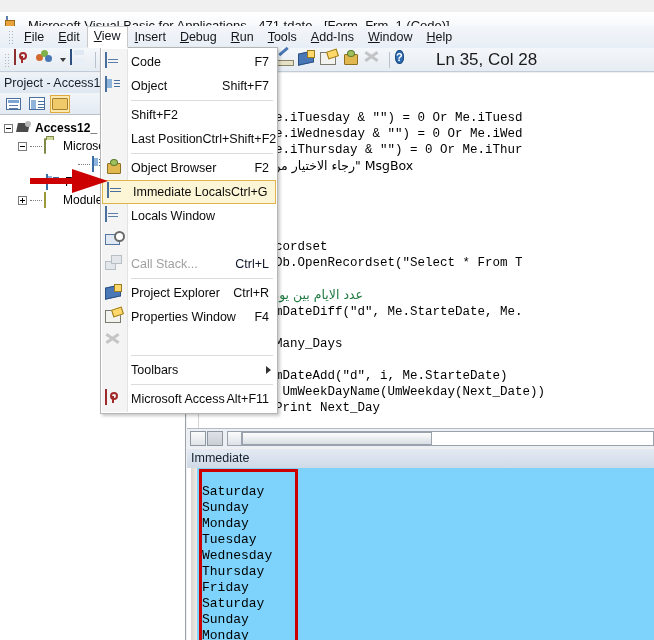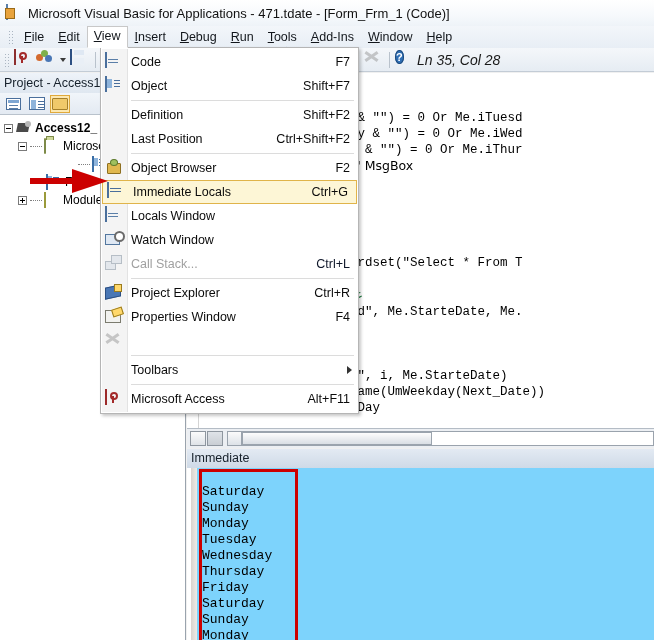--- a/index.html
+++ b/index.html
@@ -9,21 +9,21 @@
     overflow: hidden;
     background: #ffffff;
     font-family: "Liberation Sans", sans-serif;
     font-size: 12px;
     color: #000;
   }
   #app { position: relative; width: 654px; height: 640px; background:#f0f0f0; }
 
   
   .titlebar {
-    position: absolute; left:0; top:0; width:654px; height:26px;
+    position: absolute; left:0; top:12px; width:654px; height:26px;
     background: linear-gradient(to bottom, #ffffff 0%, #f6f9fc 60%, #eef3f8 100%);
     display:flex; align-items:center; padding-left:6px;
   }
   .titlebar .tb-icon { width:16px; height:16px; margin-right:6px; position:relative; flex:0 0 auto;}
   .titlebar .tb-text { font-size:13px; color:#111; white-space:nowrap; }
 
   
   .menubar {
     position:absolute; left:0; top:26px; width:654px; height:22px;
     background: linear-gradient(to bottom,#f3f6fa,#e8eef5);
@@ -49,21 +49,21 @@
     position:absolute; left:0; top:48px; width:654px; height:24px;
     background: linear-gradient(to bottom,#f4f7fa,#e6ecf3);
     display:flex; align-items:center; padding-left:4px;
     border-bottom:1px solid #c3ccd6;
   }
   .tbtn { width:20px; height:20px; margin:0 1px; position:relative; flex:0 0 auto; }
   .tsep { width:1px; height:16px; background:#b9c2cc; margin:0 4px; flex:0 0 auto;}
   .caret { width:0;height:0;border-left:3px solid transparent;border-right:3px solid transparent;
            border-top:4px solid #3a3a3a; margin:0 3px; flex:0 0 auto;}
   .pos-indicator {
-    margin-left:1px; font-size:14px; color:#1a1a1a; white-space:nowrap;font-style:italic;
+    margin-left:20px; font-size:17px; color:#1a1a1a; white-space:nowrap;
   }
 
   
   .project-panel {
     position:absolute; left:0; top:73px; width:186px; height:567px;
     background:#ffffff; border-right:1px solid #9aa3ad;
   }
   .pp-title {
     height:20px; line-height:20px; padding-left:4px; font-size:12.5px;
     color:#16202b; background: linear-gradient(to bottom,#eef3f9,#dfe7f0);
@@ -152,21 +152,21 @@
     font-family:"Liberation Mono","DejaVu Sans Mono",monospace;
     font-size:13px; line-height:16px; white-space:pre;
   }
   .imm-highlight {
     position:absolute; left:8px; top:1px; width:99px; height:190px;
     border:3px solid #cc0000; pointer-events:none;
   }
 
   
   .dropdown {
-    position:absolute; left:100px; top:47px; width:259px;
+    position:absolute; left:100px; top:47px; width:178px;
     background:#ffffff; border:1px solid #b5b5b5;
     box-shadow:2px 2px 3px rgba(0,0,0,.22);
     padding:2px 0 2px 0; z-index:50;
   }
   .dd-gutter {
     position:absolute; left:1px; top:1px; width:26px; bottom:1px;
     background:#f4f4f4; border-right:1px solid #e3e3e3;
   }
   .dd-item {
     position:relative; display:flex; align-items:center; height:24px;
@@ -426,21 +426,20 @@
 
     <div class="dd-item">
       <span class="dd-ico"><span class="ic-obj"></span></span>
       <span class="dd-label">Object</span>
       <span class="dd-key">Shift+F7</span>
     </div>
     <div class="dd-sep"></div>
 
     <div class="dd-item">
       <span class="dd-ico"></span>
-      <span class="dd-label">Definition</span>
       <span class="dd-key">Shift+F2</span>
     </div>
 
     <div class="dd-item">
       <span class="dd-ico"></span>
       <span class="dd-label">Last Position</span>
       <span class="dd-key">Ctrl+Shift+F2</span>
     </div>
     <div class="dd-sep"></div>
 
@@ -457,21 +456,20 @@
     </div>
 
     <div class="dd-item">
       <span class="dd-ico"><span class="ic-locals"></span></span>
       <span class="dd-label">Locals Window</span>
       <span class="dd-key"></span>
     </div>
 
     <div class="dd-item">
       <span class="dd-ico"><span class="ic-watch"></span></span>
-      <span class="dd-label">Watch Window</span>
       <span class="dd-key"></span>
     </div>
 
     <div class="dd-item disabled">
       <span class="dd-ico"><span class="ic-callstack"></span></span>
       <span class="dd-label">Call Stack...</span>
       <span class="dd-key">Ctrl+L</span>
     </div>
     <div class="dd-sep"></div>
 

